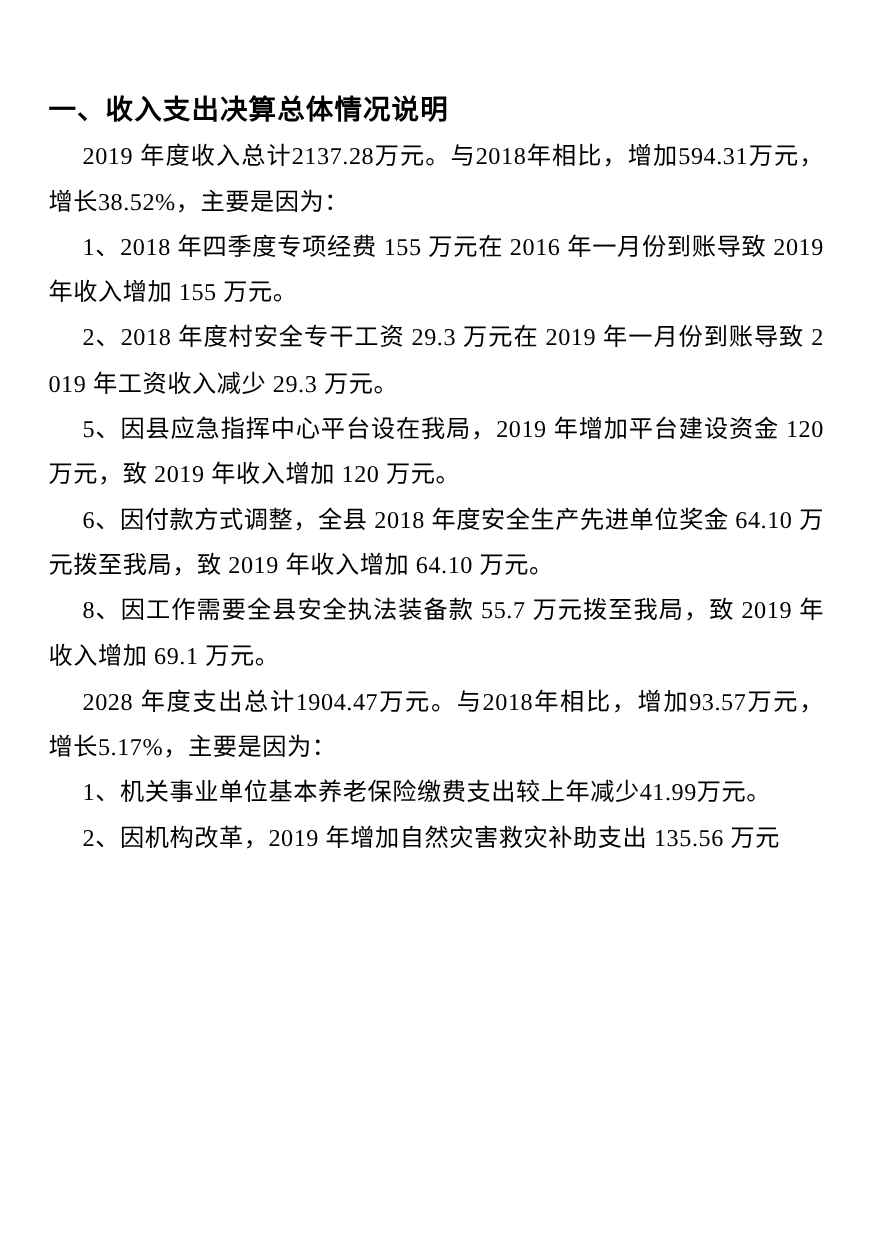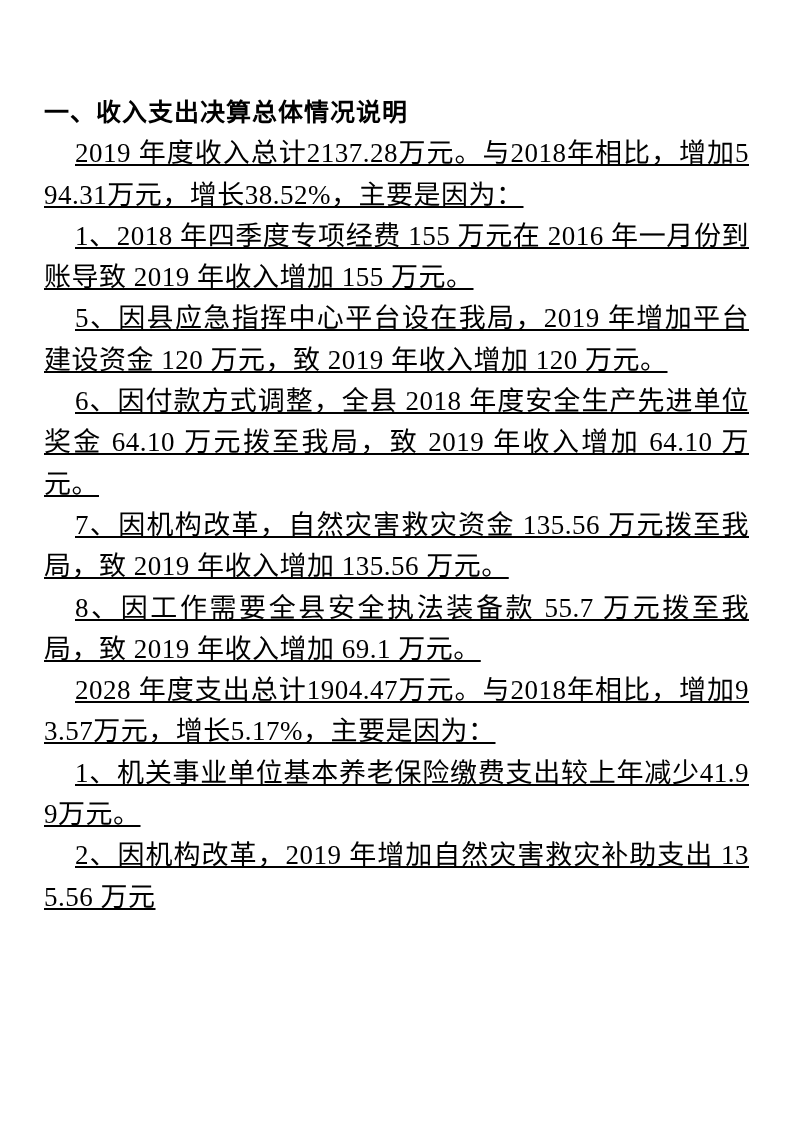--- a/index.html
+++ b/index.html
@@ -13,50 +13,49 @@
     height: 1122px;
     background: #ffffff;
     overflow: hidden;
     font-family: "Liberation Serif", "DejaVu Serif", serif;
     color: #000000;
   }
   .content {
     position: absolute;
     left: 44px;
     right: 44px;
-    top: 92px;
+    top: 80px;
   }
   .section-heading {
     font-size: 25px;
     font-weight: bold;
     line-height: 41.3px;
     margin: 0;
     letter-spacing: 1px;
     text-align: left;
   }
   .para {
-    font-size: 27px;
+    font-size: 22px;
     line-height: 41.3px;
     margin: 0;
     text-indent: 31px;
     text-align: justify;
     letter-spacing: 0.5px;
     word-break: break-all;
-    text-decoration: underline;
   }
 </style>
 </head>
 <body>
 
 <div class="page">
   <div class="content">
     <h1 class="section-heading">一、收入支出决算总体情况说明</h1>
     <p class="para">2019 年度收入总计2137.28万元。与2018年相比，增加594.31万元，增长38.52%，主要是因为：</p>
     <p class="para">1、2018 年四季度专项经费 155 万元在 2016 年一月份到账导致 2019 年收入增加 155 万元。</p>
+    <p class="para">2、2018 年度村安全专干工资 29.3 万元在 2019 年一月份到账导致 2019 年工资收入减少 29.3 万元。</p>
     <p class="para">5、因县应急指挥中心平台设在我局，2019 年增加平台建设资金 120 万元，致 2019 年收入增加 120 万元。</p>
     <p class="para">6、因付款方式调整，全县 2018 年度安全生产先进单位奖金 64.10 万元拨至我局，致 2019 年收入增加 64.10 万元。</p>
-    <p class="para">7、因机构改革，自然灾害救灾资金 135.56 万元拨至我局，致 2019 年收入增加 135.56 万元。</p>
     <p class="para">8、因工作需要全县安全执法装备款 55.7 万元拨至我局，致 2019 年收入增加 69.1 万元。</p>
     <p class="para">2028 年度支出总计1904.47万元。与2018年相比，增加93.57万元，增长5.17%，主要是因为：</p>
     <p class="para">1、机关事业单位基本养老保险缴费支出较上年减少41.99万元。</p>
     <p class="para">2、因机构改革，2019 年增加自然灾害救灾补助支出 135.56 万元</p>
   </div>
 </div>
 
 </body></html>

